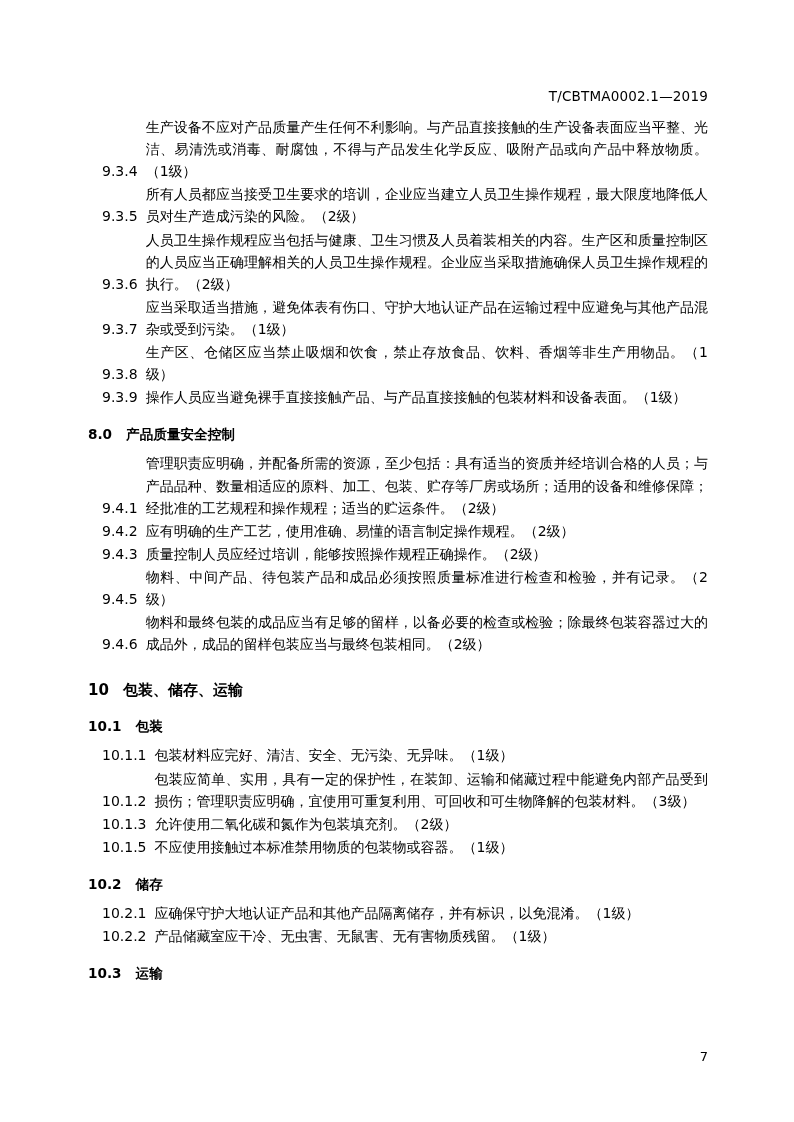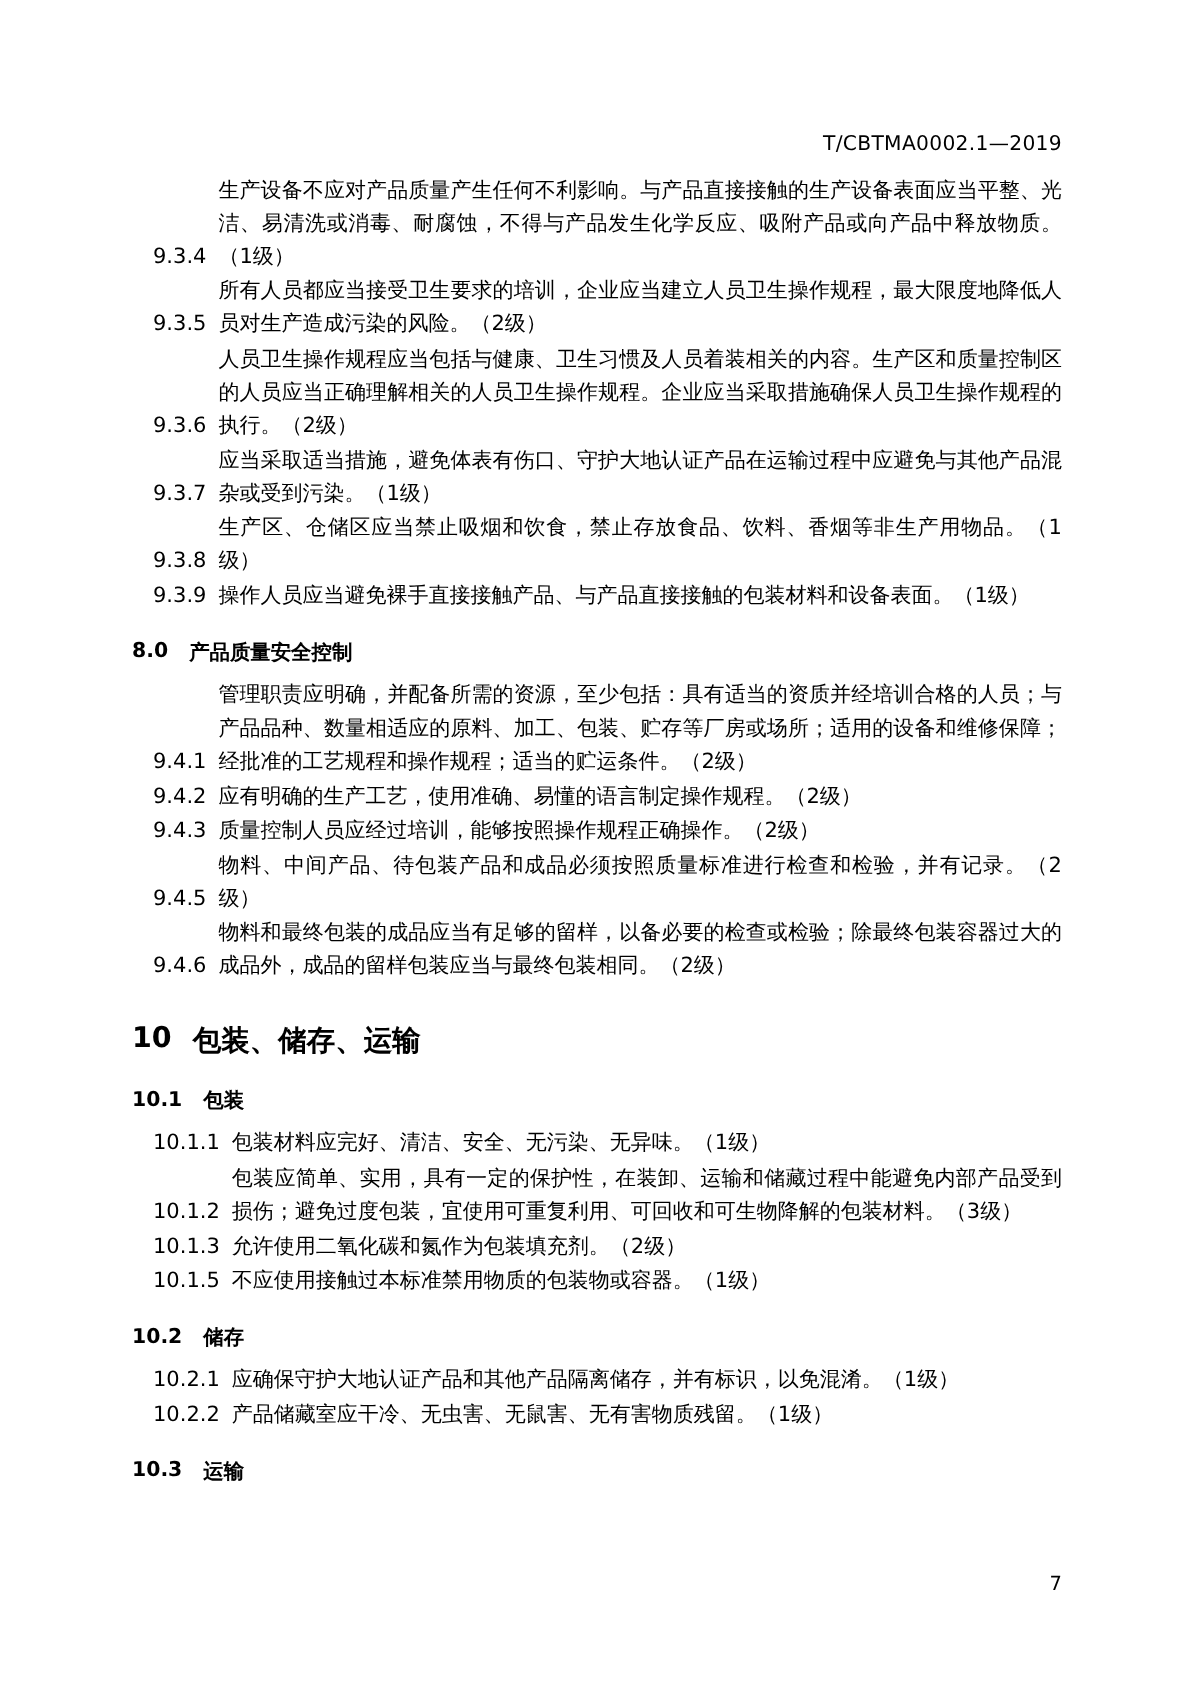--- a/index.html
+++ b/index.html
@@ -40,21 +40,21 @@
   .clause .num {
     flex: 0 0 auto;
     white-space: nowrap;
     padding-right: 8px;
   }
   .clause .txt {
     flex: 1 1 auto;
     text-align: justify;
   }
   .section-head {
-    font-size: 19px;
+    font-size: 15px;
     font-weight: bold;
     margin: 20px 0 10px 0;
     display: flex;
   }
   .section-head .snum {
     flex: 0 0 auto;
     padding-right: 14px;
   }
   .section-head.lvl1 {
     margin-top: 26px;
@@ -153,21 +153,21 @@
       <span>包装</span>
     </div>
 
     <div class="body-block">
       <div class="clause">
         <span class="num">10.1.1</span>
         <span class="txt">包装材料应完好、清洁、安全、无污染、无异味。（1级）</span>
       </div>
       <div class="clause">
         <span class="num">10.1.2</span>
-        <span class="txt">包装应简单、实用，具有一定的保护性，在装卸、运输和储藏过程中能避免内部产品受到损伤；避免过度包装，宜使用可重复利用、可回收和可生物降解的包装材料。（3级）</span>
+        <span class="txt">包装应简单、实用，具有一定的保护性，在装卸、运输和储藏过程中能避免内部产品受到损伤；管理职责应明确，宜使用可重复利用、可回收和可生物降解的包装材料。（3级）</span>
       </div>
       <div class="clause">
         <span class="num">10.1.3</span>
         <span class="txt">允许使用二氧化碳和氮作为包装填充剂。（2级）</span>
       </div>
       <div class="clause">
         <span class="num">10.1.5</span>
         <span class="txt">不应使用接触过本标准禁用物质的包装物或容器。（1级）</span>
       </div>
     </div>

